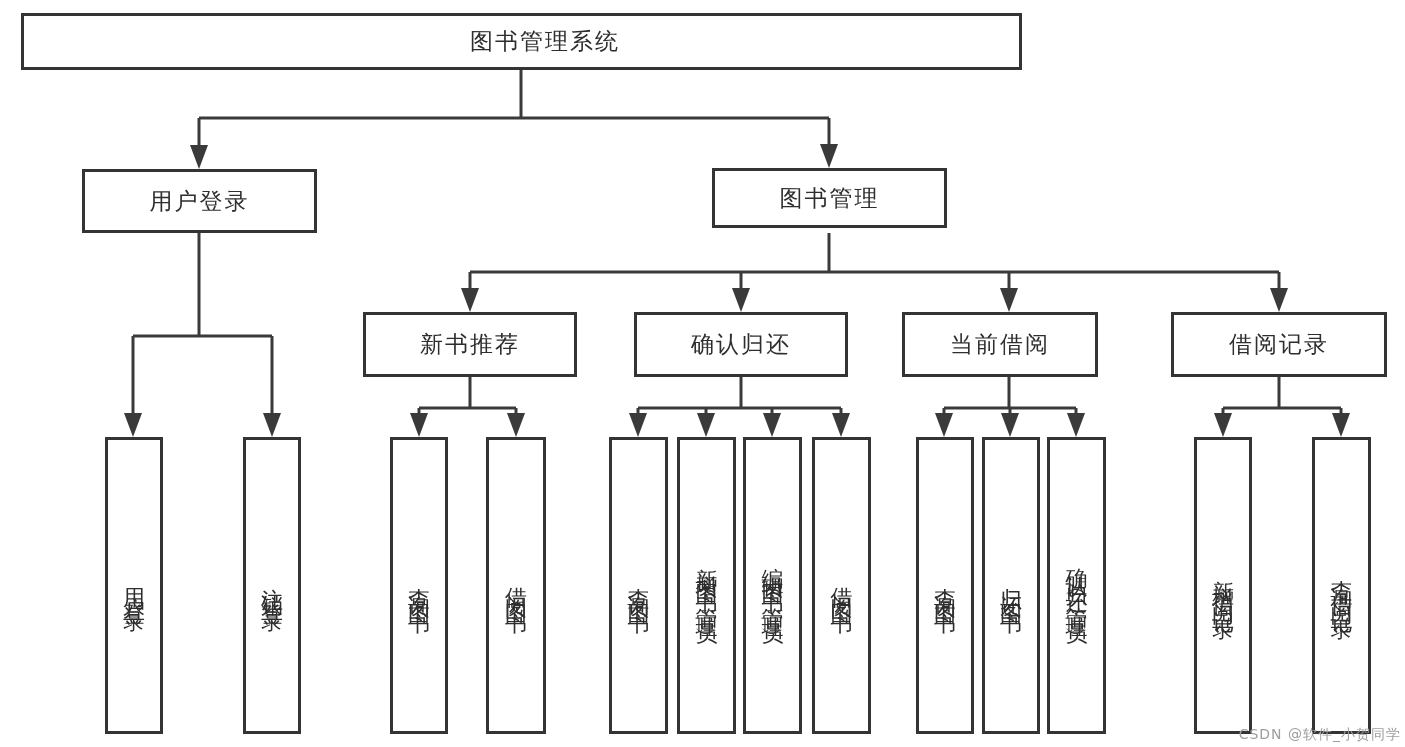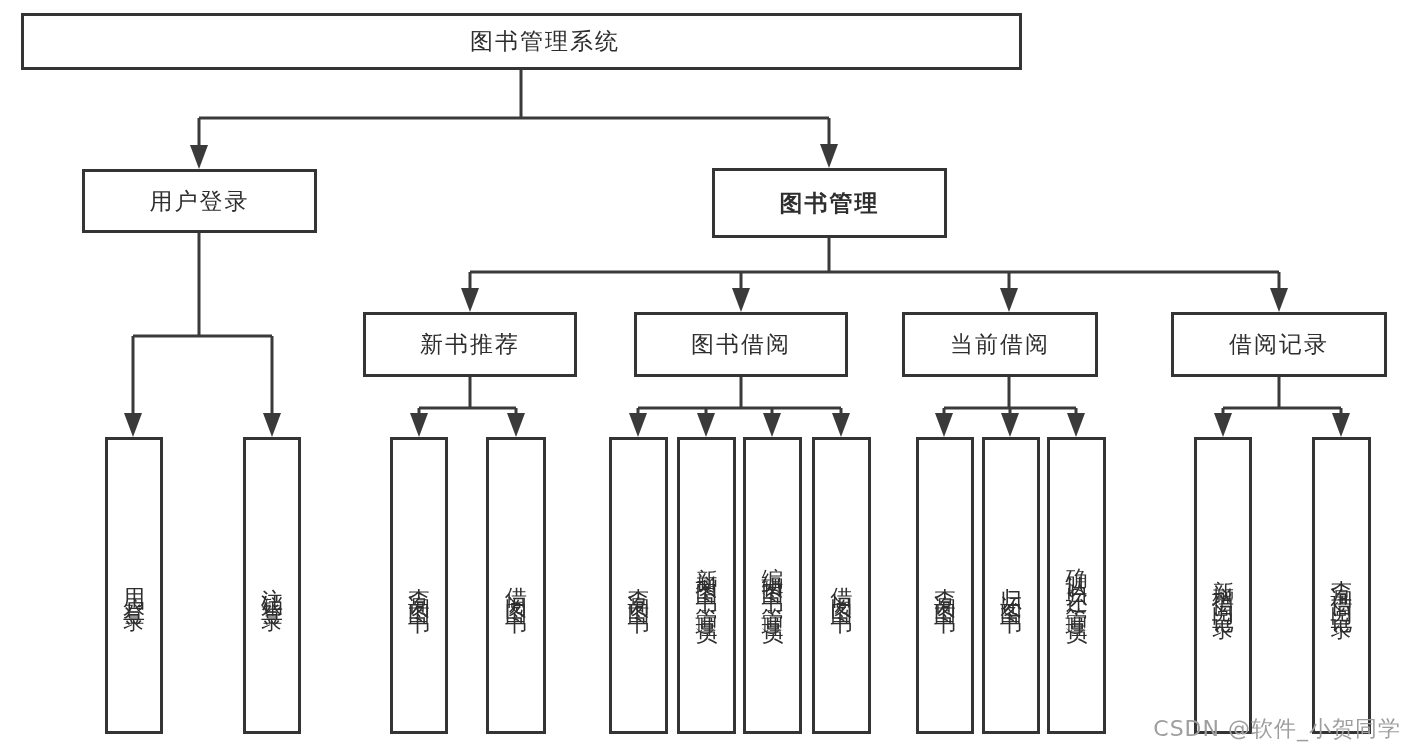--- a/index.html
+++ b/index.html
@@ -44,21 +44,21 @@
     writing-mode: vertical-lr;
     font-size: 22px;
     line-height: 1;
     letter-spacing: 8px;
     color: #2e2e2e;
   }
   .watermark {
     position: absolute;
     right: 4px;
     bottom: 3px;
-    font-size: 22px;
+    font-size: 14px;
     color: #9e9e9e;
     letter-spacing: 1px;
     white-space: nowrap;
   }
 </style>
 </head>
 <body>
 
 <div class="canvas">
 
@@ -95,24 +95,24 @@
       <polygon points="1001,413 1019,413 1010,437"></polygon>
       <polygon points="1067,413 1085,413 1076,437"></polygon>
       <polygon points="1214,413 1232,413 1223,437"></polygon>
       <polygon points="1332,413 1350,413 1341,437"></polygon>
     </g>
   </svg>
 
   <div class="hbox" style="left:21px; top:13px; width:1001px; height:57px;padding-left:47px;">图书管理系统</div>
 
   <div class="hbox" style="left:82px; top:169px; width:235px; height:64px;">用户登录</div>
-  <div class="hbox" style="left:712px; top:168px; width:235px; height:70px;font-weight:bold;">图书管理</div>
+  <div class="hbox" style="left:712px; top:168px; width:235px; height:60px;">图书管理</div>
 
   <div class="hbox" style="left:363px; top:312px; width:214px; height:65px;text-align:right;">新书推荐</div>
-  <div class="hbox" style="left:634px; top:312px; width:214px; height:65px;">图书借阅</div>
+  <div class="hbox" style="left:634px; top:312px; width:214px; height:65px;">确认归还</div>
   <div class="hbox" style="left:902px; top:312px; width:196px; height:65px;">当前借阅</div>
   <div class="hbox" style="left:1171px; top:312px; width:216px; height:65px;">借阅记录</div>
 
   <div class="vbox" style="left:105px; width:58px;">
     <span>用户登录</span>
   </div>
   <div class="vbox" style="left:243px; width:58px;">
     <span>注销登录</span>
   </div>
 

